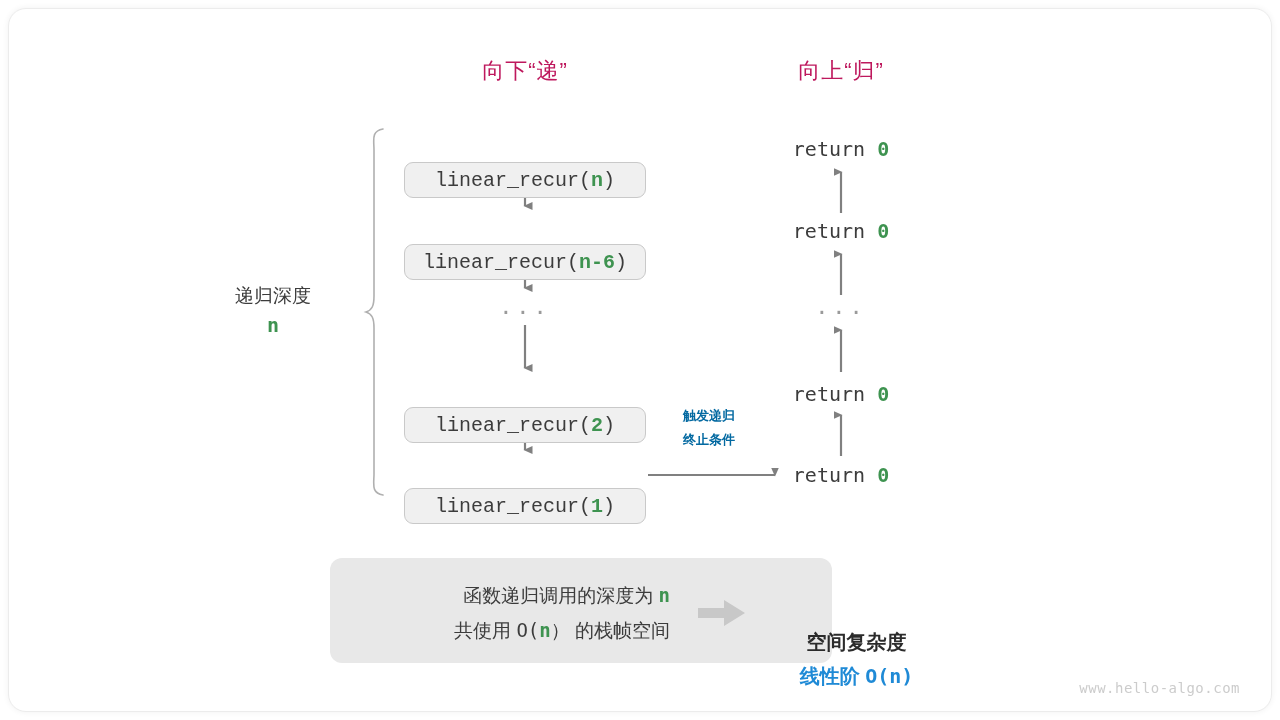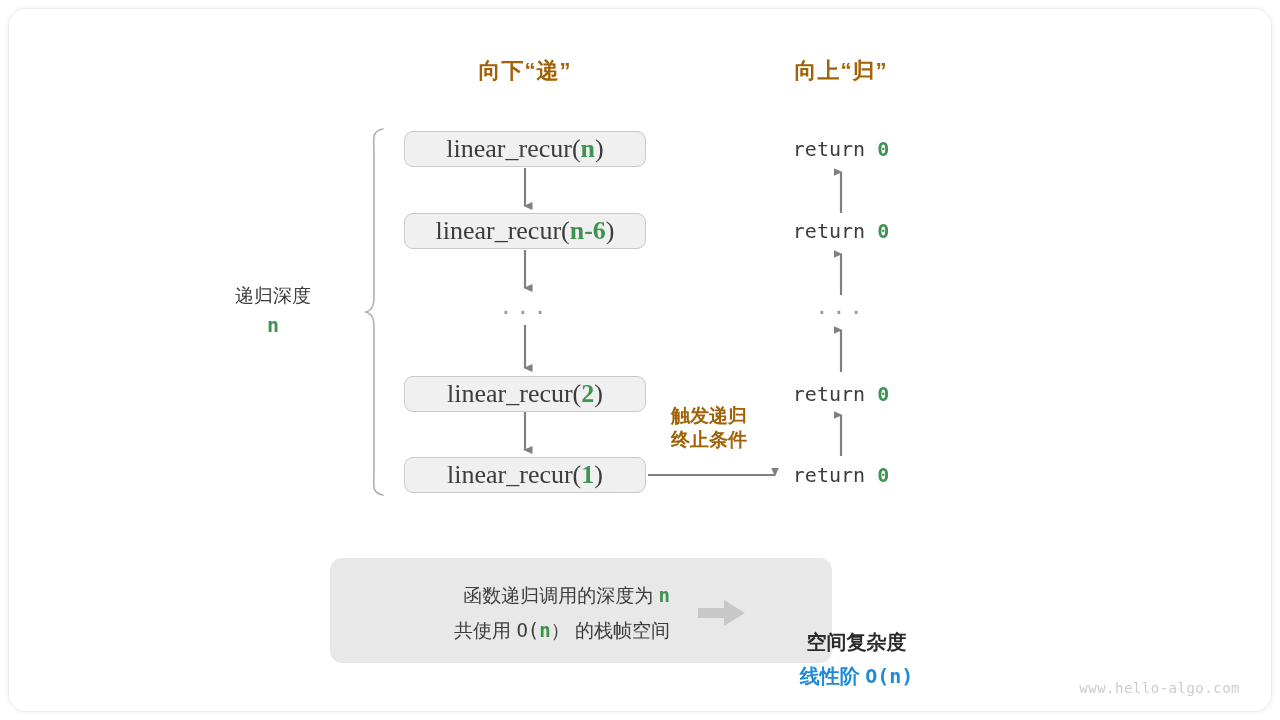--- a/index.html
+++ b/index.html
@@ -37,42 +37,43 @@
     left: 0;
     top: 0;
     width: 1280px;
     height: 720px;
     pointer-events: none;
   }
   
   .col-header {
     position: absolute;
     font-size: 22px;
-    font-weight: bold;
-    color: #a16207;
+    font-weight: normal;
+    color: #be185d;
     letter-spacing: 1px;
     white-space: nowrap;
     transform: translateX(-50%);
   }
   
   .call-box {
     position: absolute;
     height: 36px;
     background: #f0f0f0;
     border: 1px solid #c9c9c9;
     border-radius: 9px;
     box-sizing: border-box;
     display: flex;
     align-items: center;
     justify-content: center;
-    font-family: Liberation Serif, serif;
-    font-size: 26px;
+    font-family: Liberation Mono, monospace;
+    font-size: 20px;
     color: #3c3c3c;
     white-space: nowrap;
     transform: translate(-50%, -50%);
+    margin-top: 31px;
   }
   .call-box .arg {
     color: #3e9350;
     font-weight: bold;
   }
   
   .ret-label {
     position: absolute;
     font-family: "DejaVu Sans Mono", monospace;
     font-size: 20px;
@@ -109,23 +110,23 @@
   .depth-label .nvar {
     font-family: "DejaVu Sans Mono", monospace;
     font-size: 20px;
     font-weight: bold;
     color: #3e9350;
     line-height: 28px;
   }
   
   .trigger-note {
     position: absolute;
-    font-size: 19px;
-    font-weight: bold;
-    color: #a16207;
+    font-size: 13px;
+    font-weight: bold;
+    color: #0369a1;
     line-height: 24px;
     white-space: nowrap;
     transform: translateX(-50%);
     text-align: right;
   }
   
   .summary-box {
     position: absolute;
     left: 330px;
     top: 558px;

